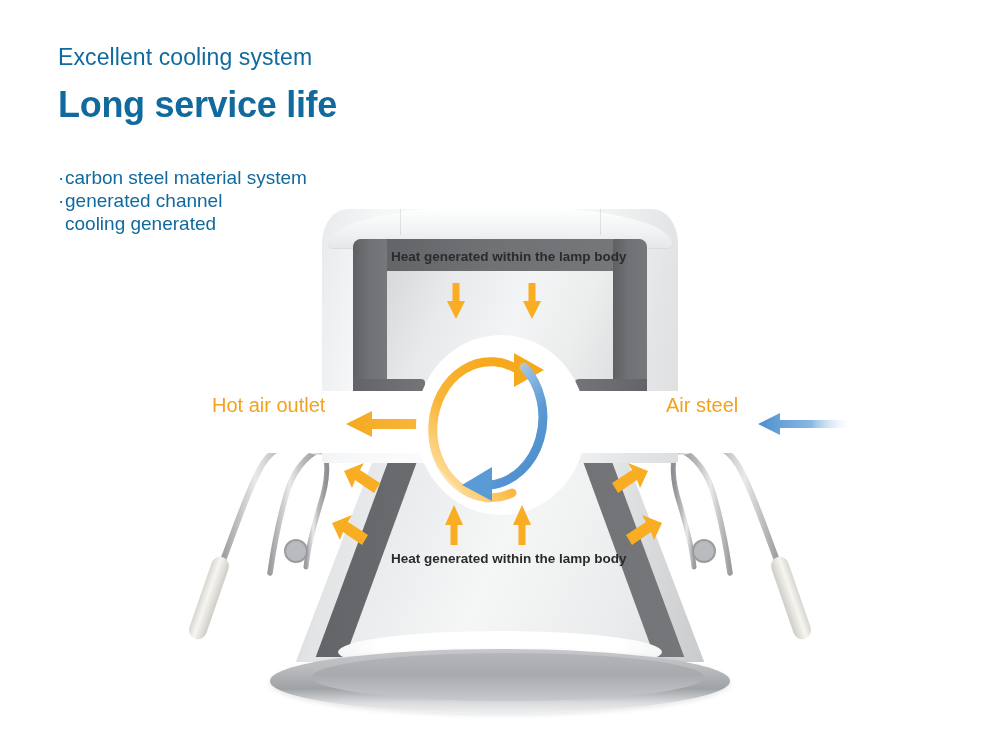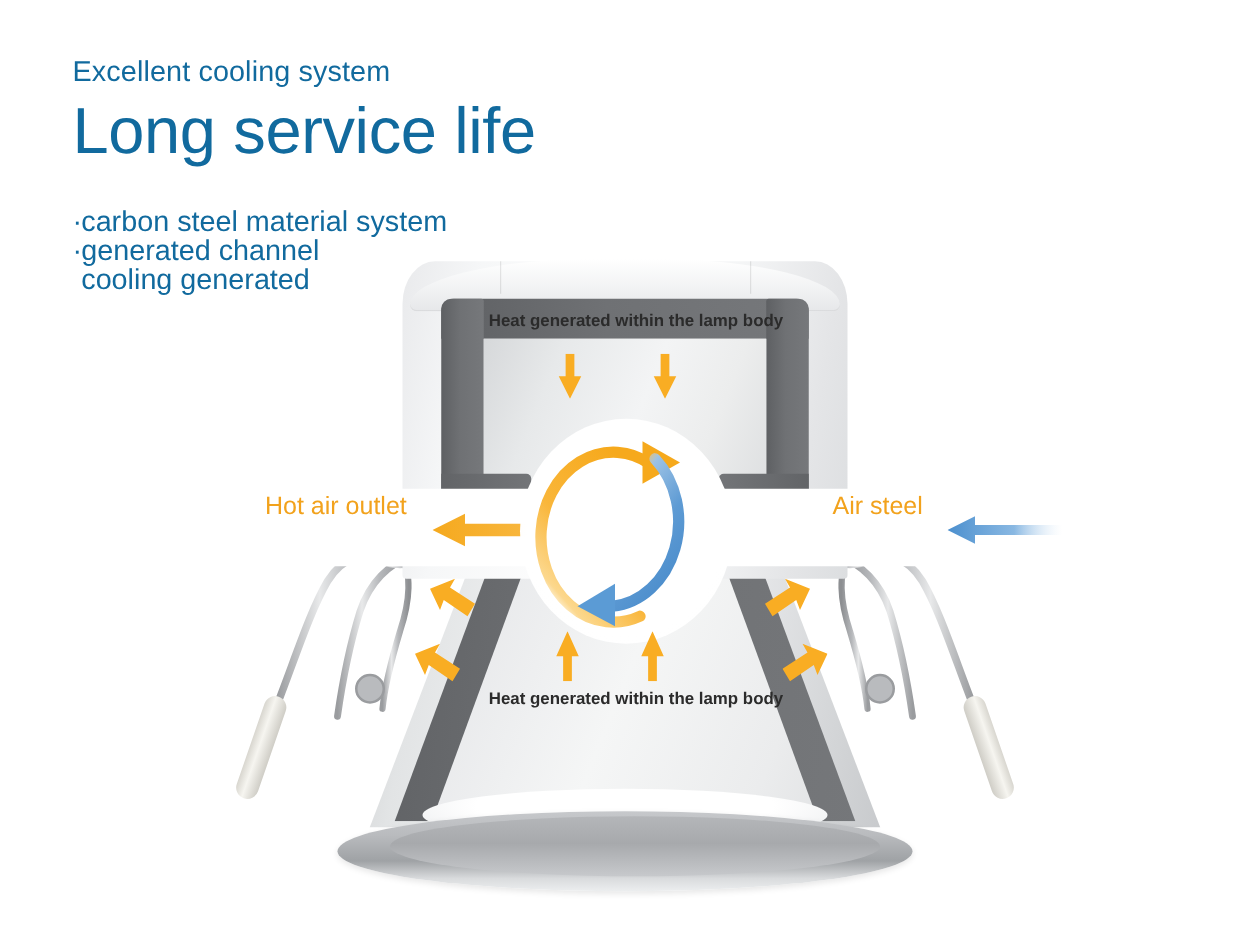--- a/index.html
+++ b/index.html
@@ -25,31 +25,31 @@
     width: 520px;
   }
   #eyebrow {
     font-size: 23px;
     line-height: 30px;
     color: #116a9e;
     letter-spacing: 0.1px;
     white-space: nowrap;
   }
   #headline {
-    font-size: 52px;
+    font-size: 36px;
     line-height: 62px;
-    font-weight: normal;
+    font-weight: bold;
     color: #116a9e;
     letter-spacing: -0.3px;
     margin-top: 2px;
     white-space: nowrap;
   }
   #bullet-list {
     margin-top: 30px;
-    font-size: 23px;
+    font-size: 19px;
     line-height: 23px;
     color: #116a9e;
   }
   #bullet-list .bl-row {
     white-space: nowrap;
   }
   #bullet-list .bl-dot {
     display: inline-block;
     width: 7px;
     color: #116a9e;

